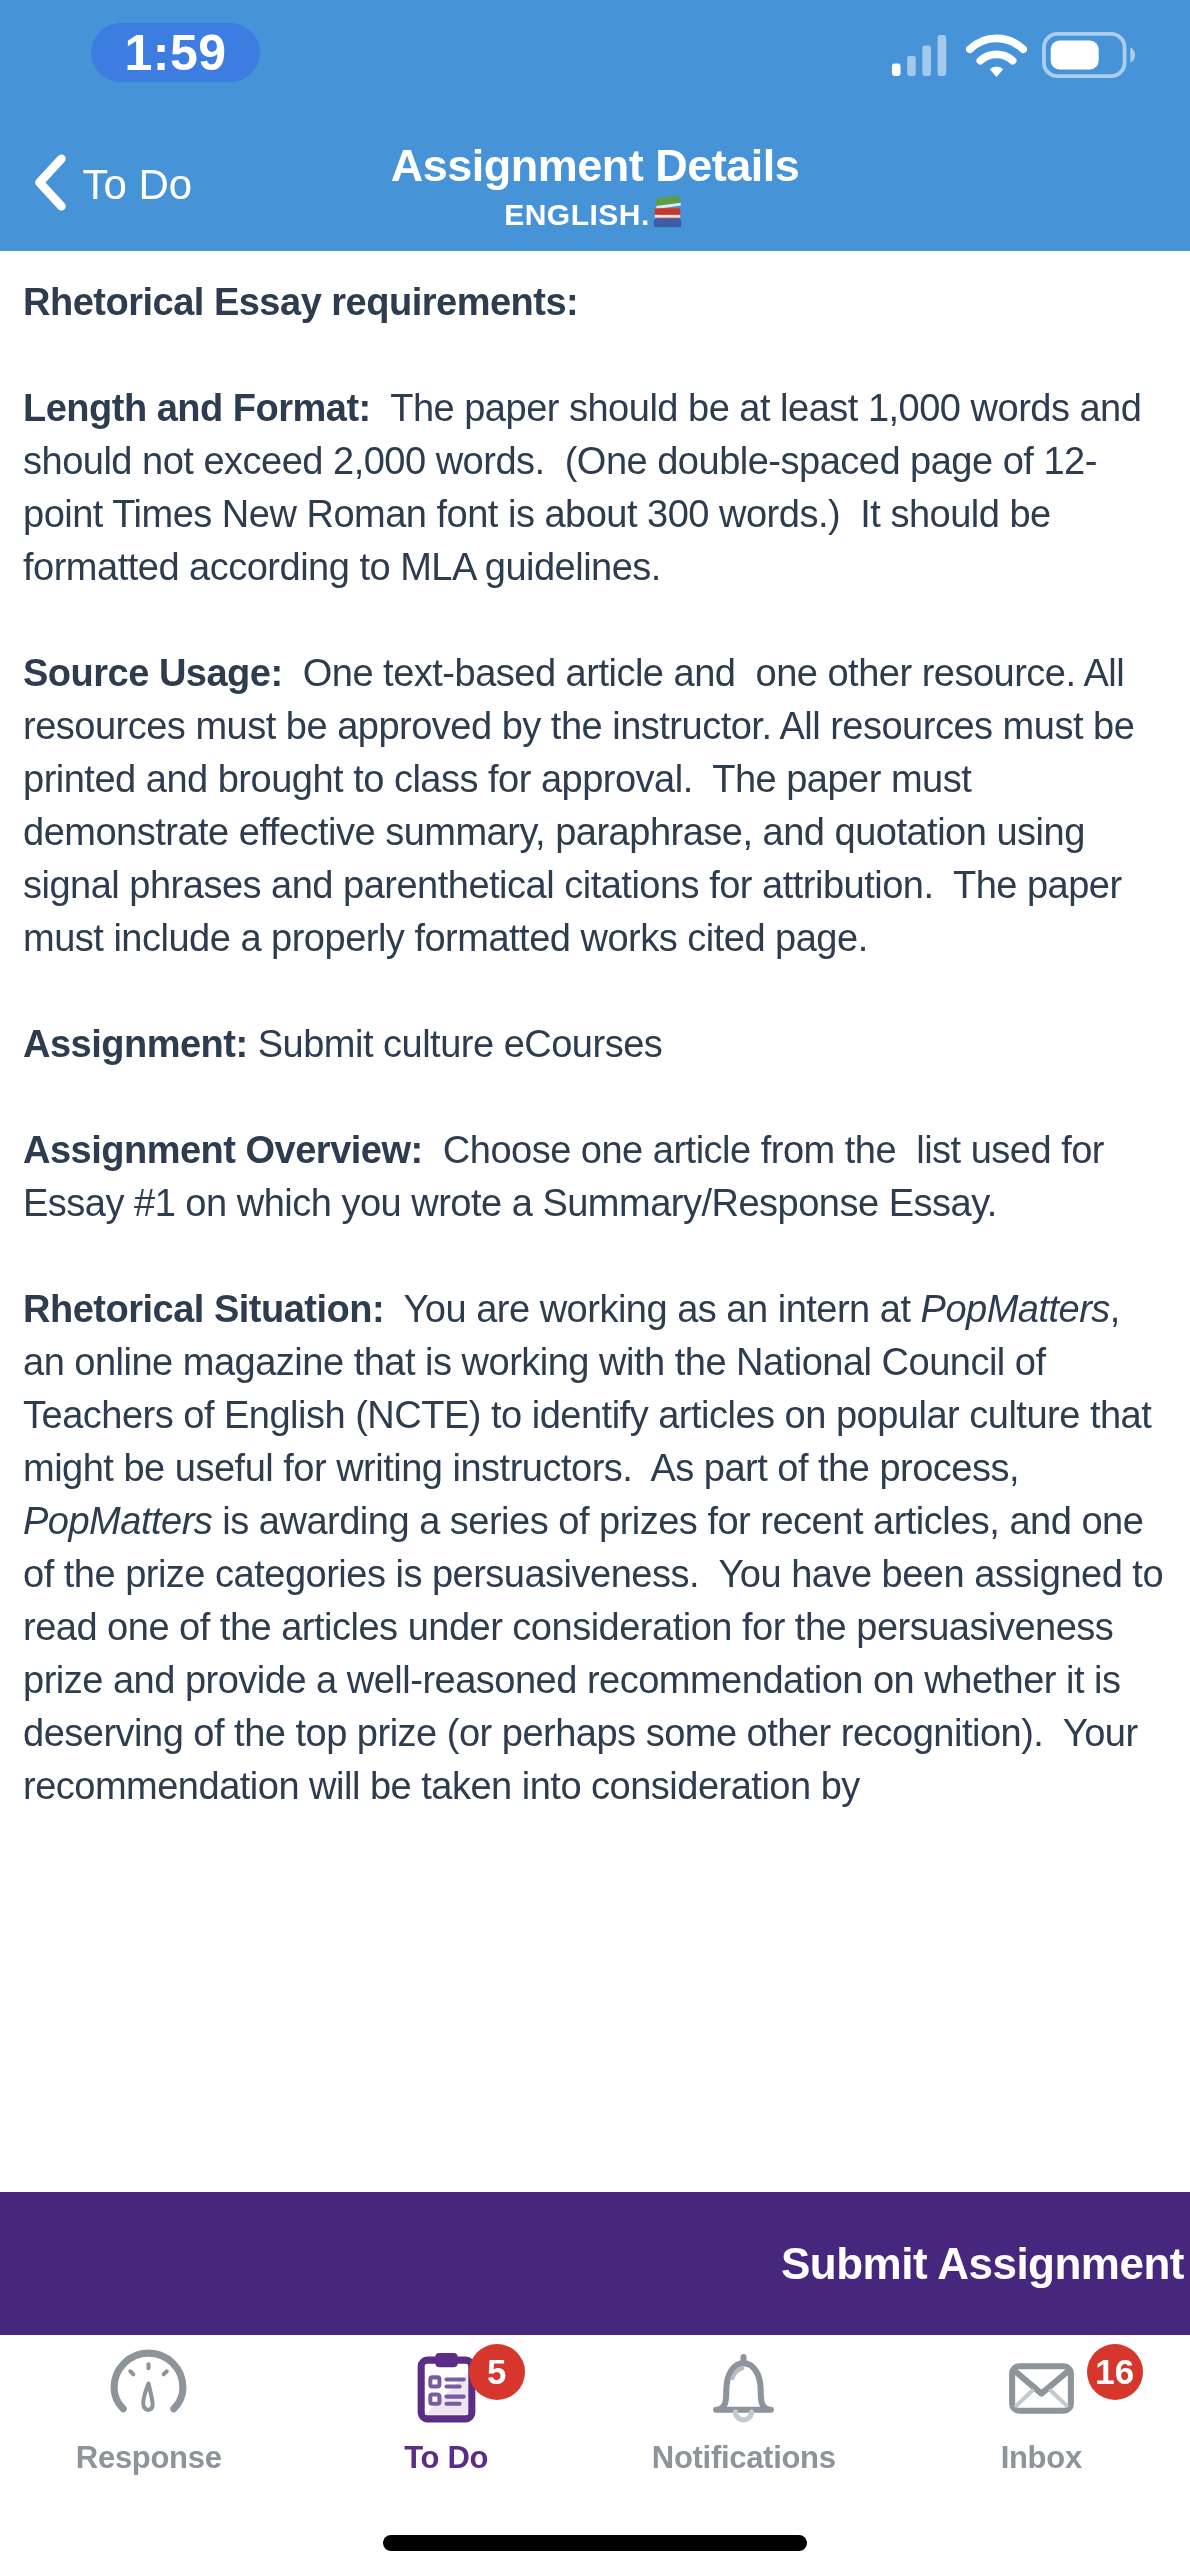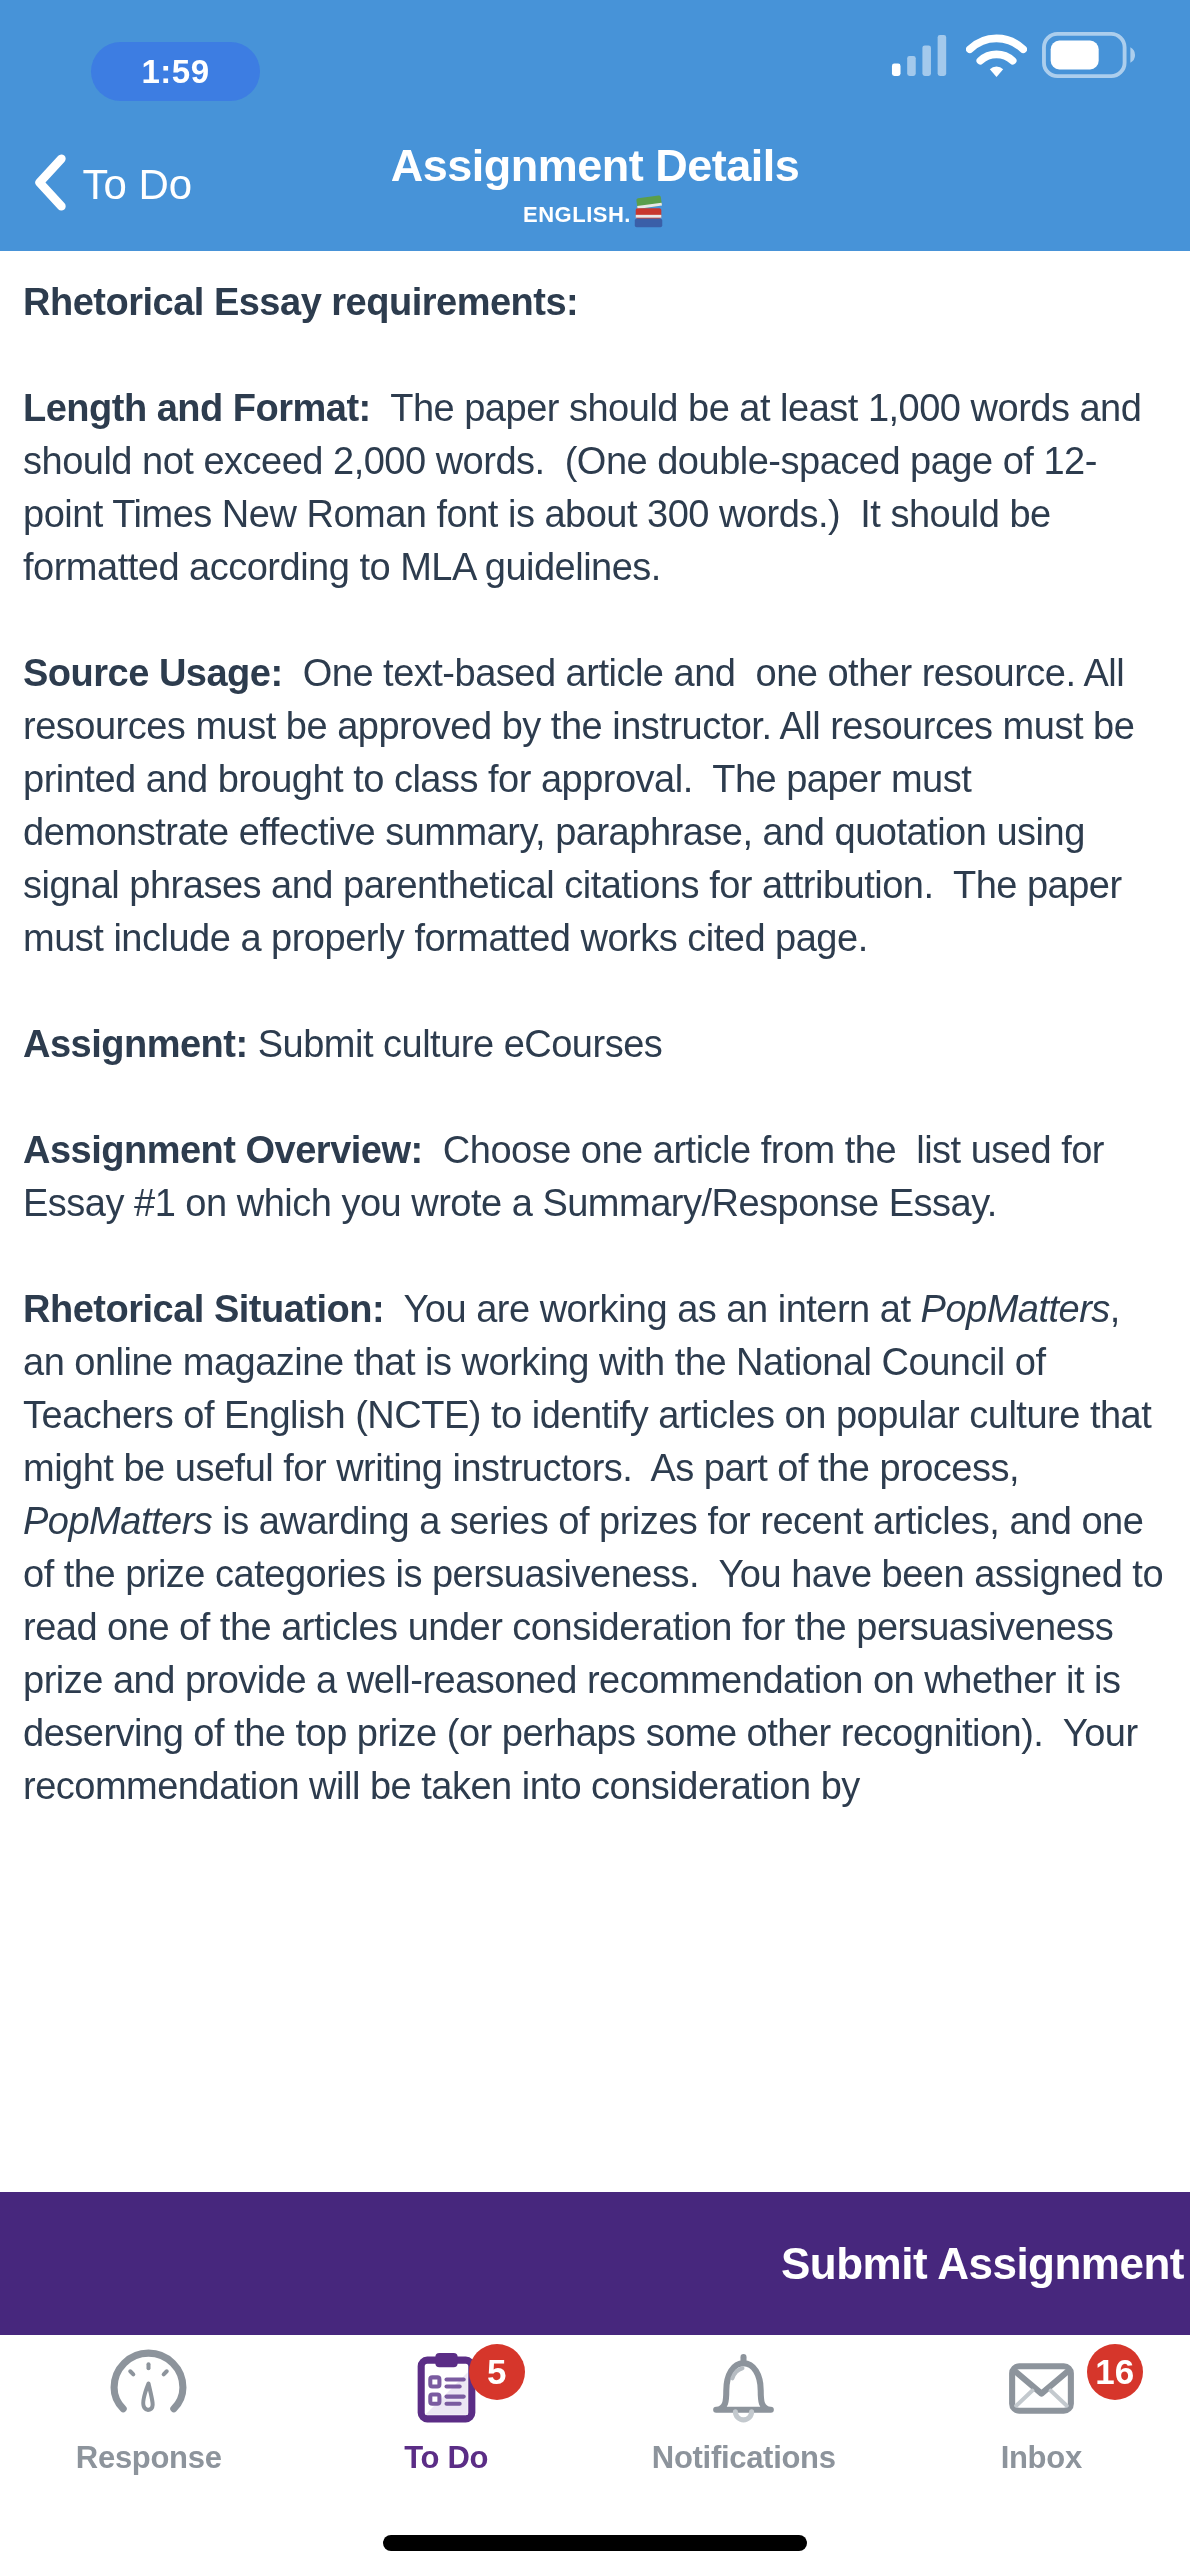--- a/index.html
+++ b/index.html
@@ -3,28 +3,28 @@
 <meta charset="utf-8">
 <style>
   html,body{margin:0;padding:0;}
   body{width:1190px;height:2576px;font-family:"Liberation Sans",sans-serif;background:#fff;}
   .phone{position:relative;width:1190px;height:2576px;background:#ffffff;overflow:hidden;}
 
   
   .header{position:absolute;top:0;left:0;width:1190px;height:251px;background:#4793d8;}
   .time-pill{position:absolute;left:91px;top:23px;width:169px;height:59px;background:#3d7de2;
     border-radius:31px;display:flex;align-items:center;justify-content:center;
-    color:#fff;font-size:33px;font-weight:700;letter-spacing:0.5px;margin-top:19px;}
+    color:#fff;font-size:50px;font-weight:700;letter-spacing:0.5px;}
   .status-icons{position:absolute;right:50px;top:31px;display:flex;align-items:center;gap:15.3px;}
 
   .nav-back{position:absolute;left:31px;top:153px;display:flex;align-items:center;gap:13.4px;cursor:pointer;}
   .nav-back-label{color:#fff;font-size:42px;font-weight:400;}
   .nav-title-block{position:absolute;left:192px;right:192px;top:140px;text-align:center;}
   .nav-title{color:#fff;font-size:45px;font-weight:700;letter-spacing:-0.5px;line-height:52px;text-align:center;}
-  .nav-subtitle{margin-top:1.9px;color:#fff;font-size:22px;font-weight:600;letter-spacing:0.5px;
+  .nav-subtitle{margin-top:1.9px;color:#fff;font-size:30px;font-weight:600;letter-spacing:0.5px;
     display:flex;align-items:center;justify-content:center;gap:0;}
 
   
   .content{position:absolute;top:251px;left:0;width:1190px;height:1941px;overflow:hidden;
     background:#fff;padding:25px 21px 0 23px;box-sizing:border-box;
     color:#2d3c4e;font-size:38px;line-height:53px;letter-spacing:-0.5px;}
   .content p{margin:0 0 53px 0;white-space:pre-wrap;}
   .seg-bold{font-weight:700;}
   .seg-italic{font-style:italic;}
 

